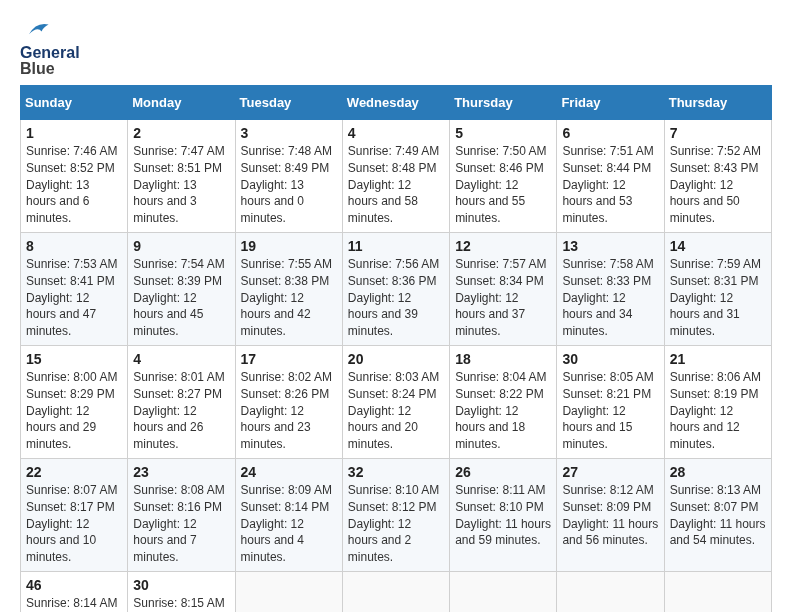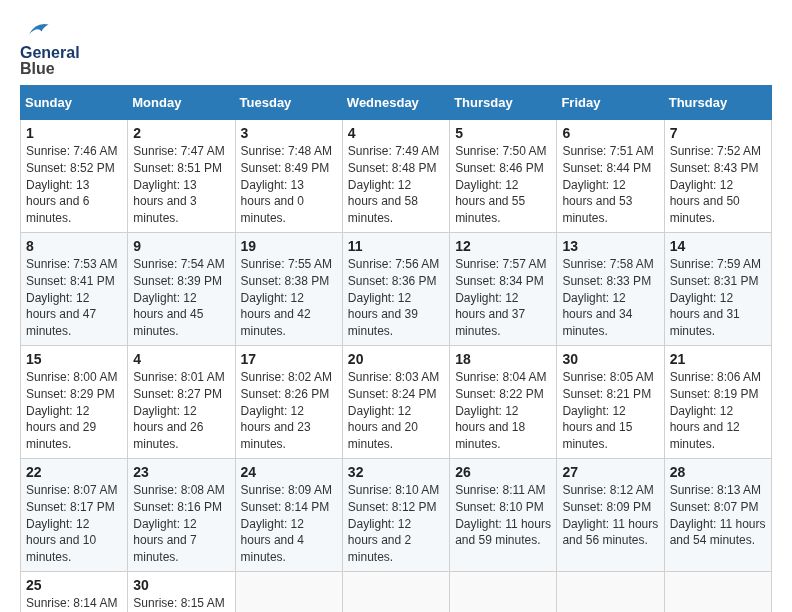--- a/index.html
+++ b/index.html
@@ -345,21 +345,21 @@
           <span class="day-num">28</span>
         <div class="day-info">
           Sunrise: 8:13 AM<br>
           Sunset: 8:07 PM<br>
           Daylight: 11 hours and 54 minutes.
         </div>
         </td>
       </tr>
       <tr class="week-row">
         <td>
-          <span class="day-num">25</span>
+          <span class="day-num">46</span>
         <div class="day-info">
           Sunrise: 8:14 AM<br>
           Sunset: 8:05 PM<br>
           Daylight: 11 hours and 51 minutes.
         </div>
         </td>
         <td>
           <span class="day-num">30</span>
         <div class="day-info">
           Sunrise: 8:15 AM<br>

